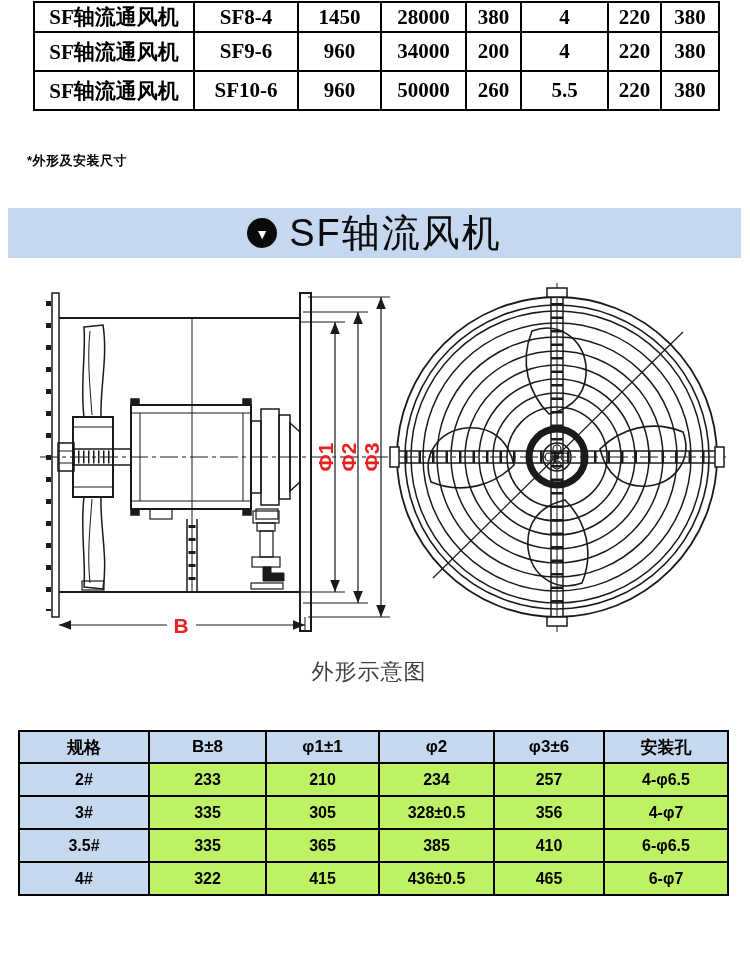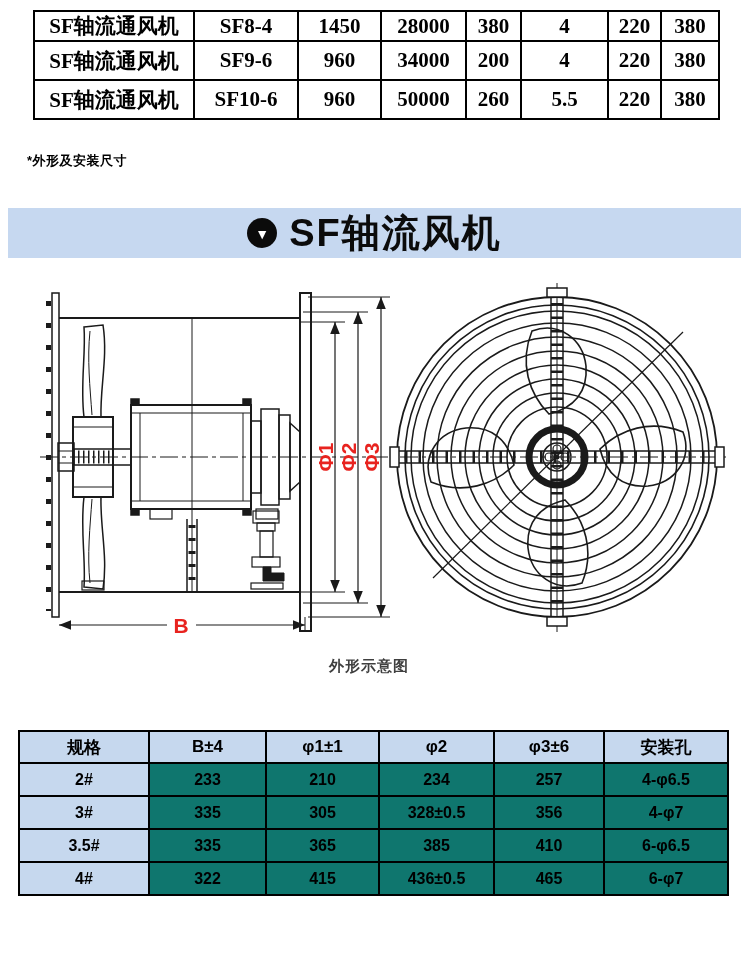--- a/index.html
+++ b/index.html
@@ -2,21 +2,21 @@
 <html><head>
 <meta charset="utf-8">
 <style>
   html,body{margin:0;padding:0;}
   body{
     width:750px;height:960px;position:relative;overflow:hidden;
     background:#ffffff;font-family:"Liberation Sans",sans-serif;color:#000;
   }
   
   .top-table{
-    position:absolute;left:33px;top:10px;border-collapse:collapse;
+    position:absolute;left:33px;top:1px;border-collapse:collapse;
     font-family:"Liberation Serif",serif;font-weight:bold;table-layout:fixed;padding-left:24px;
   }
   .top-table td{
     border:2px solid #000;text-align:center;vertical-align:middle;
     padding:0;font-size:21px;white-space:nowrap;overflow:hidden;
   }
   .top-table tr td{height:37px;}
   .top-table tr:first-child td{height:27px;}
   
   .section-heading{
@@ -27,41 +27,41 @@
   .banner{
     position:absolute;left:8px;top:208px;width:733px;height:50px;
     background:#c6d8f0;display:flex;align-items:center;justify-content:center;gap:12px;
   }
   .banner-icon{
     width:30px;height:30px;border-radius:50%;background:#0b0b0b;flex:0 0 auto;
     display:flex;align-items:center;justify-content:center;
   }
   .banner-icon span{color:#ffffff;font-size:14px;line-height:1;transform:translateY(1px);}
   .banner-title{
-    font-size:38px;font-weight:bold;color:#0b0b0b;letter-spacing:2px;white-space:nowrap;
+    font-size:38px;font-weight:normal;color:#0b0b0b;letter-spacing:2px;white-space:nowrap;
   }
   
   .drawing-svg{position:absolute;left:0;top:275px;}
   .drawing-svg *{vector-effect:none;}
   .dim-label{
     font-family:"Liberation Sans",sans-serif;font-size:21px;font-weight:bold;
     fill:#e8231f;
   }
   .drawing-caption{
     position:absolute;left:0;top:657px;width:738px;text-align:center;
-    font-size:15px;font-weight:bold;color:#3f3f3f;letter-spacing:1px;
+    font-size:22px;font-weight:normal;color:#3f3f3f;letter-spacing:1px;
   }
   
   .spec-table{
     position:absolute;left:18px;top:730px;border-collapse:collapse;table-layout:fixed;
     font-family:"Liberation Sans",sans-serif;font-weight:bold;
   }
   .spec-table td{
     border:2px solid #000;text-align:center;vertical-align:middle;
-    padding:0;font-size:16px;white-space:nowrap;background:#0f766e;
+    padding:0;font-size:16px;white-space:nowrap;background:#bef264;
   }
   .spec-table tr.hdr td{background:#c6d8ee;font-size:17px;height:30px;text-align:center;}
   .spec-table tr.data td{height:31px;}
   .spec-table tr.data td:first-child{background:#c6d8ee;}
 </style>
 </head>
 <body>
 
 <table class="top-table">
   <colgroup>
@@ -248,21 +248,21 @@
     <col style="width:130px">
       <col style="width:117px">
       <col style="width:113px">
     <col style="width:115px">
       <col style="width:110px">
       <col style="width:124px">
   </colgroup>
   <tbody>
       <tr class="hdr">
     <td>规格</td>
-    <td>B±4</td>
+    <td>B±8</td>
     <td>φ1±1</td>
     <td>φ2</td>
     <td>φ3±6</td>
     <td>安装孔</td>
   </tr>
   <tr class="data">
     <td>2#</td>
     <td>233</td>
     <td>210</td>
     <td>234</td>

